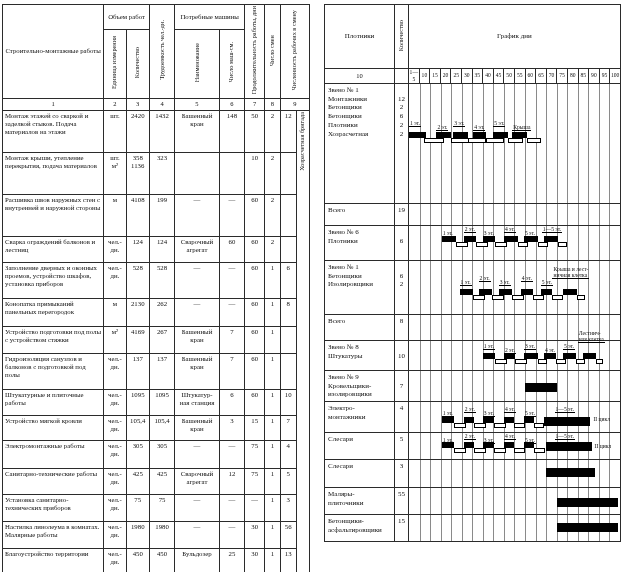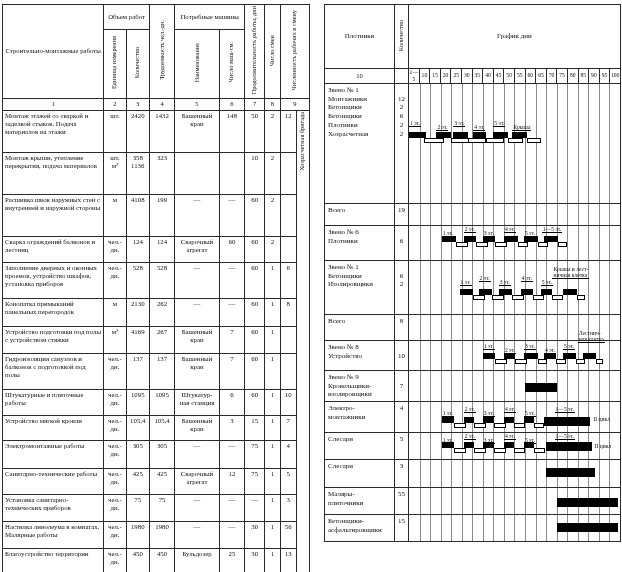--- a/index.html
+++ b/index.html
@@ -541,21 +541,21 @@
               <div class="gline" style="left: 80%;"></div>
               <div class="gline" style="left: 85%;"></div>
               <div class="gline" style="left: 90%;"></div>
               <div class="gline" style="left: 95%;"></div>
             </div>
           </td>
         </tr>
         <tr style="height: 30px;">
           <td class="prof">
             <div>Звено № 8</div>
-            <div>Устройство</div>
+            <div>Штукатуры</div>
           </td>
           <td class="qtyc">
             <div>&nbsp;</div>
             <div>10</div>
           </td>
           <td class="gcell" colspan="20">
             <div class="gantt">
               <div class="gline" style="left: 5%;"></div>
               <div class="gline" style="left: 10%;"></div>
               <div class="gline" style="left: 15%;"></div>

